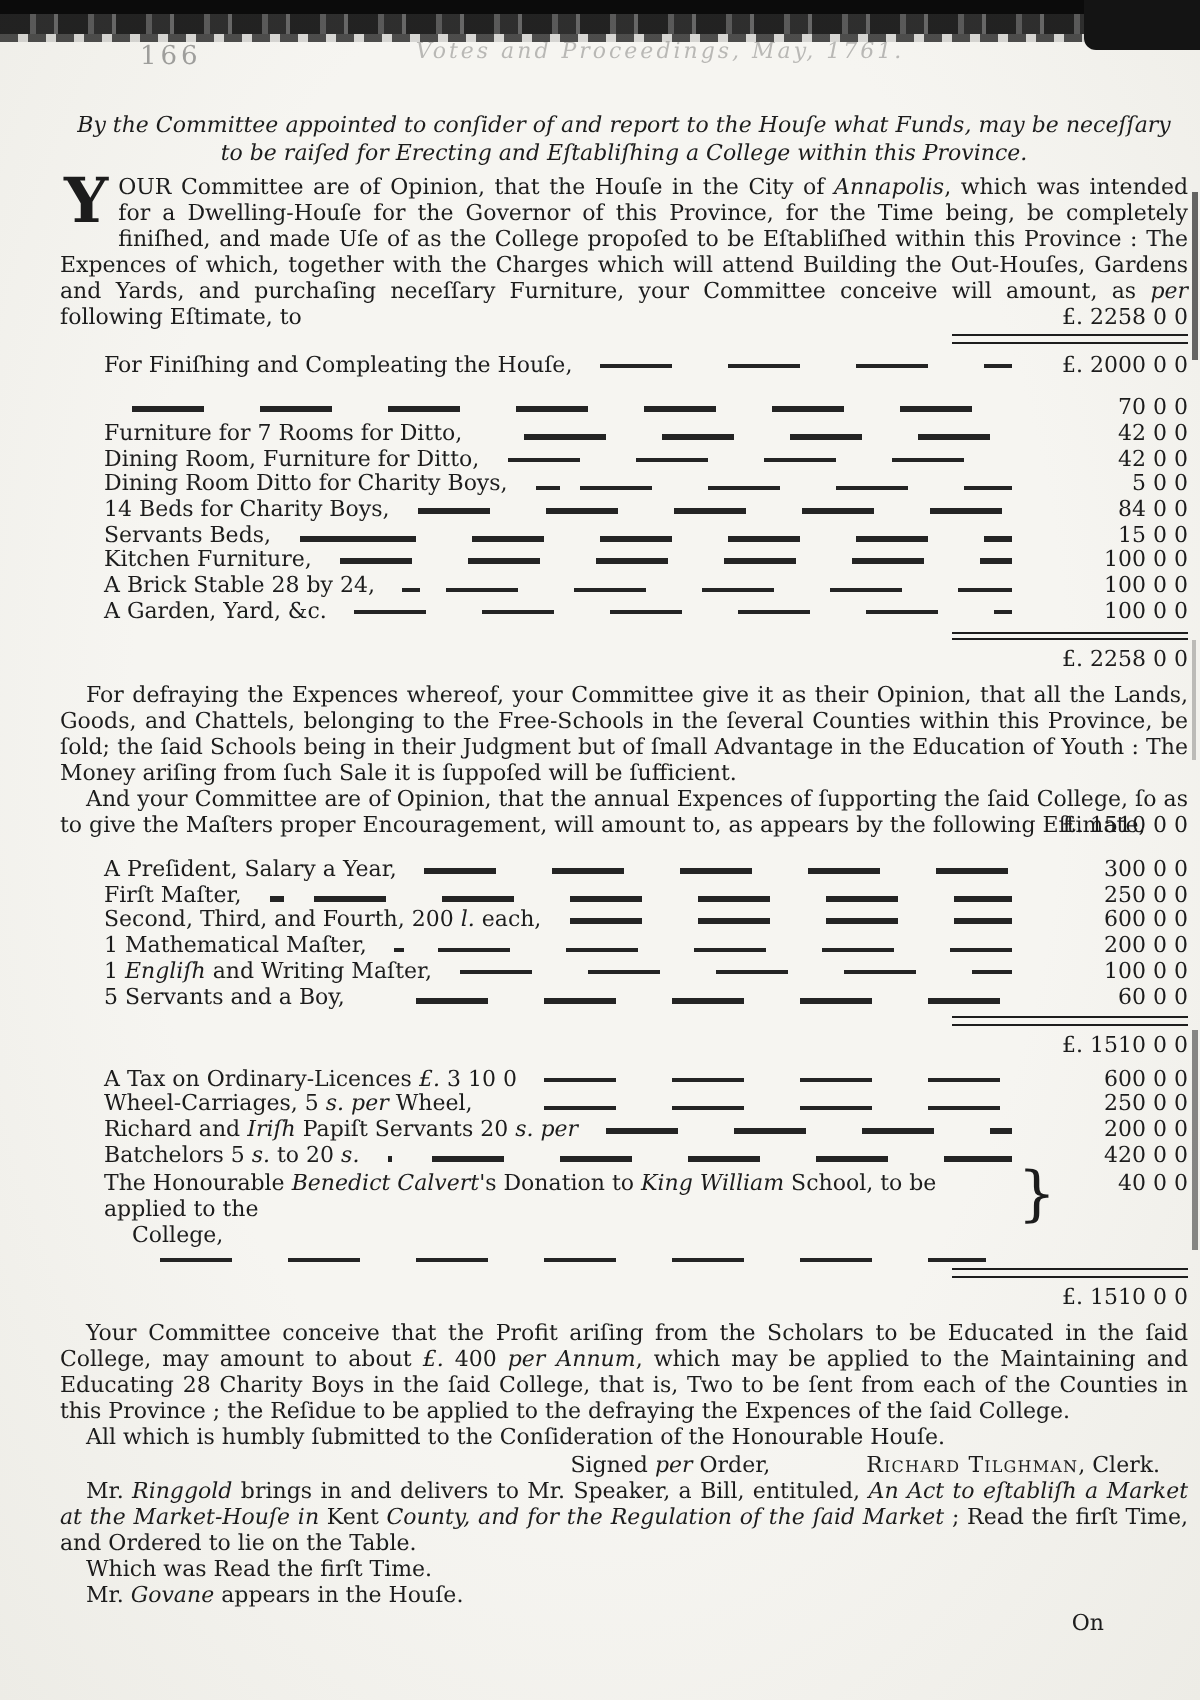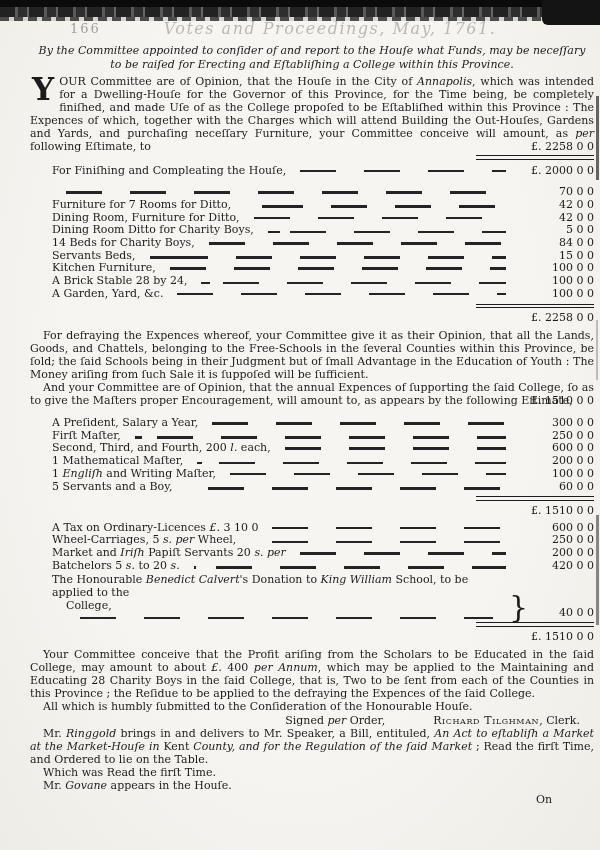--- a/index.html
+++ b/index.html
@@ -14,23 +14,23 @@
   .band3{position:absolute;top:17px;left:0;width:100%;height:4px;
          background:repeating-linear-gradient(90deg,rgba(20,20,20,.75) 0 9px,rgba(120,120,120,.25) 9px 14px);}
   .corner-blob{position:absolute;top:0;right:0;width:58px;height:25px;background:#141414;border-radius:0 0 0 6px;}
   .edge-a{position:absolute;right:1px;top:96px;height:84px;width:3px;background:rgba(25,25,25,.65);}
   .edge-b{position:absolute;right:1px;top:515px;height:110px;width:3px;background:rgba(25,25,25,.5);}
   .edge-c{position:absolute;right:2px;top:320px;height:60px;width:2px;background:rgba(25,25,25,.25);}
   
   .header{position:absolute;top:21px;left:0;width:100%;height:22px;}
   .pageno{position:absolute;left:70px;top:0;font-size:13px;color:rgba(55,55,55,.45);letter-spacing:2px;}
   .runtitle{position:absolute;left:150px;top:-2px;width:360px;text-align:center;font-style:italic;
-            font-size:16px;color:rgba(55,55,55,.32);letter-spacing:1.5px;white-space:nowrap;}
-  
-  .content{position:absolute;top:44px;left:30px;right:6px;font-size:11px;line-height:13px;}
+            font-size:11px;color:rgba(55,55,55,.32);letter-spacing:1.5px;white-space:nowrap;}
+  
+  .content{position:absolute;top:56px;left:30px;right:6px;font-size:11px;line-height:13px;}
   .chead{font-style:italic;text-align:center;margin:0 6px 4px 6px;line-height:13.5px;}
   .para{text-align:justify;margin:0;}
   .para.ind{text-indent:13px;}
   .rel{position:relative;}
   .dropcap{float:left;font-size:31px;line-height:25px;padding:2px 5px 0 2px;font-weight:bold;}
   .inline-amt{position:absolute;right:0;bottom:0;white-space:nowrap;background:transparent;}
   .st-i{font-style:italic;}
   .st-sc{font-variant:small-caps;letter-spacing:.6px;}
   
   .list{margin:5px 0 2px 22px;}
@@ -39,21 +39,21 @@
   .lead{flex:1 1 auto;height:2.5px;margin:5px 12px 0 14px;min-width:30px;
         background:repeating-linear-gradient(90deg,#242424 0 36px,rgba(0,0,0,0) 36px 64px);}
   .row:nth-child(even) .lead{background-position:22px 0;margin-top:6.5px;}
   .row.noline .lead{background:none;}
   .amt{flex:0 0 auto;margin-left:auto;min-width:76px;text-align:right;white-space:nowrap;}
   .drule{width:118px;margin:2px 0 3px auto;height:2.5px;
          border-top:1.5px solid #1d1d1d;border-bottom:1.5px solid #1d1d1d;}
   .totalblock{margin:3px 0 5px 0;}
   .totaltxt{text-align:right;white-space:nowrap;}
   
-  .calvert{display:flex;align-items:flex-end;}
+  .calvert{display:flex;align-items:flex-start;}
   .cal-left{flex:1 1 auto;}
   .cal-l2{display:flex;margin-left:14px;flex-direction:column;}
   .cal-l2 .lead{margin-top:5px;}
   .brace{flex:0 0 auto;font-size:30px;line-height:25px;font-weight:normal;margin:0 2px 0 4px;}
   .cal-amt{flex:0 0 auto;min-width:64px;text-align:right;white-space:nowrap;}
   
   .sigrow{display:flex;margin-top:1px;}
   .sig-left{margin-left:auto;}
   .sig-right{margin-left:48px;margin-right:14px;}
   .catch{text-align:right;padding-right:42px;margin-top:1px;}
@@ -196,21 +196,21 @@
           <span class="lbl"><span>A Tax on Ordinary-Licences </span><span class="st-i">£.</span><span> 3 10 0</span></span>
           <span class="lead"></span>
           <span class="amt">600 0 0</span>
         </div>
       <div class="row">
           <span class="lbl"><span>Wheel-Carriages, 5 </span><span class="st-i">s. per</span><span> Wheel,</span></span>
           <span class="lead"></span>
           <span class="amt">250 0 0</span>
         </div>
       <div class="row">
-          <span class="lbl"><span>Market and </span><span class="st-i">Iriſh</span><span> Papiſt Servants 20 </span><span class="st-i">s. per</span></span>
+          <span class="lbl"><span>Richard and </span><span class="st-i">Iriſh</span><span> Papiſt Servants 20 </span><span class="st-i">s. per</span></span>
           <span class="lead"></span>
           <span class="amt">200 0 0</span>
         </div>
       <div class="row">
           <span class="lbl"><span>Batchelors 5 </span><span class="st-i">s.</span><span> to 20 </span><span class="st-i">s.</span></span>
           <span class="lead"></span>
           <span class="amt">420 0 0</span>
         </div>
       <div class="calvert">
         <div class="cal-left">

